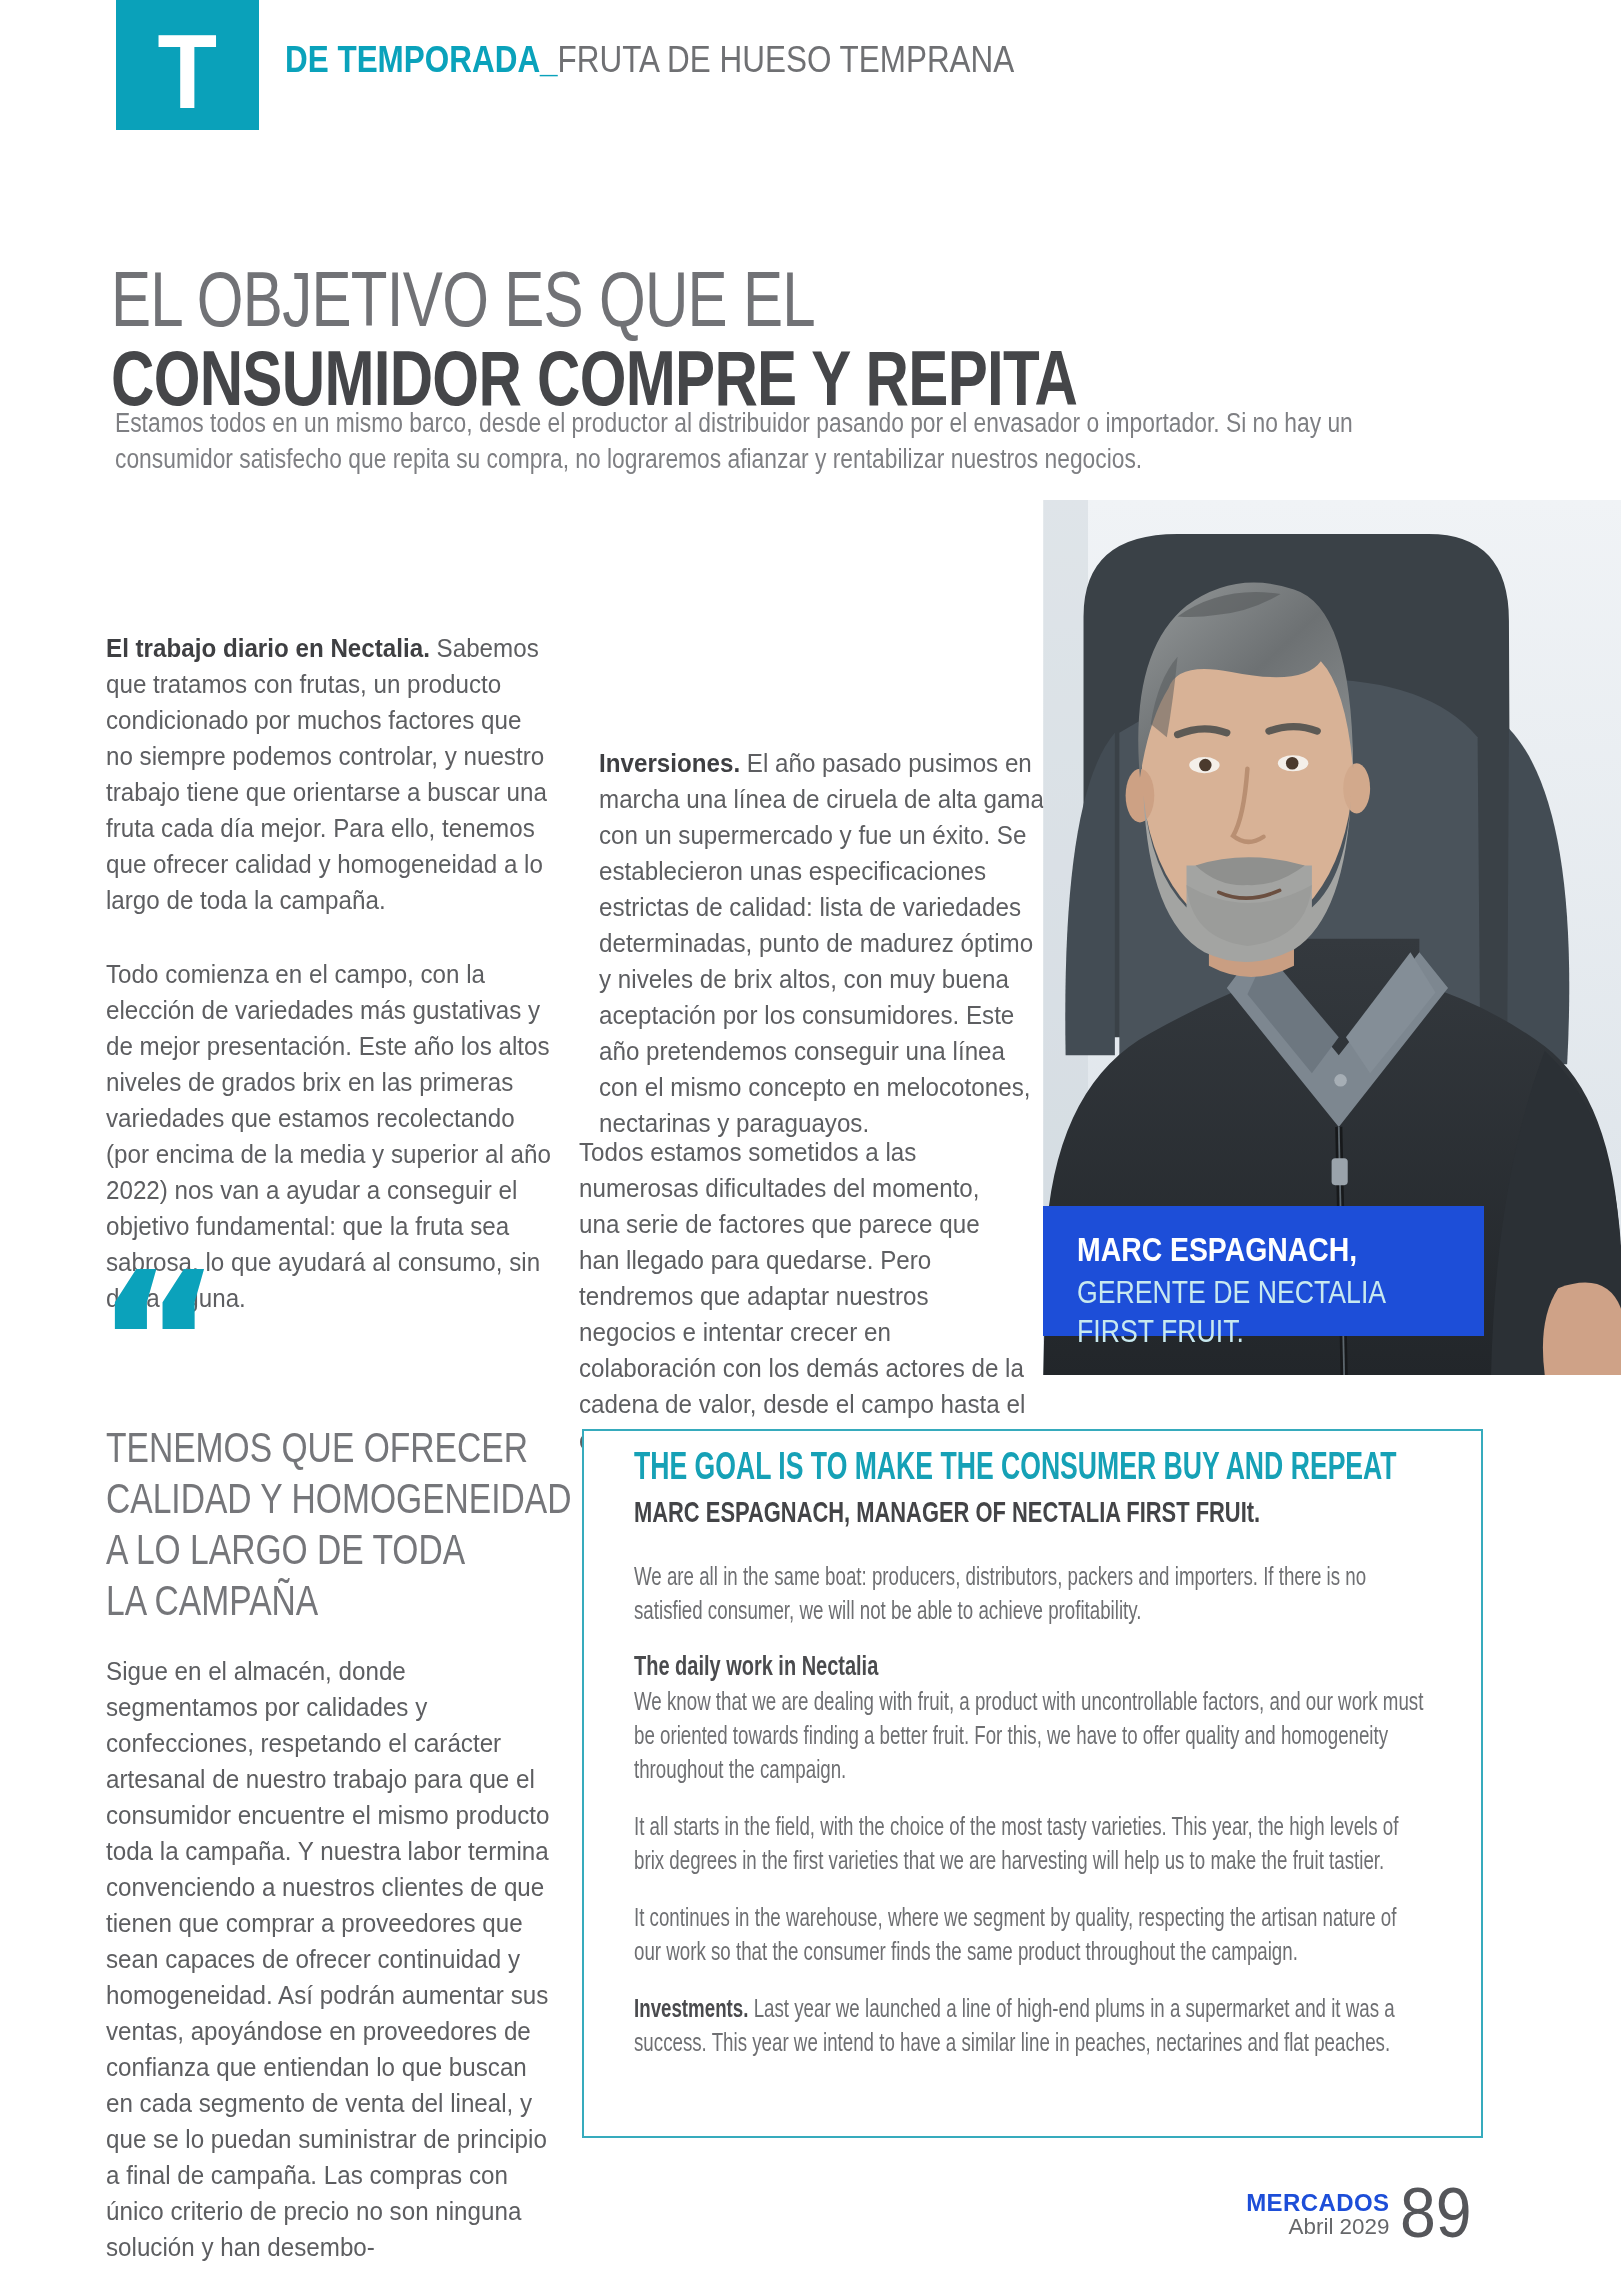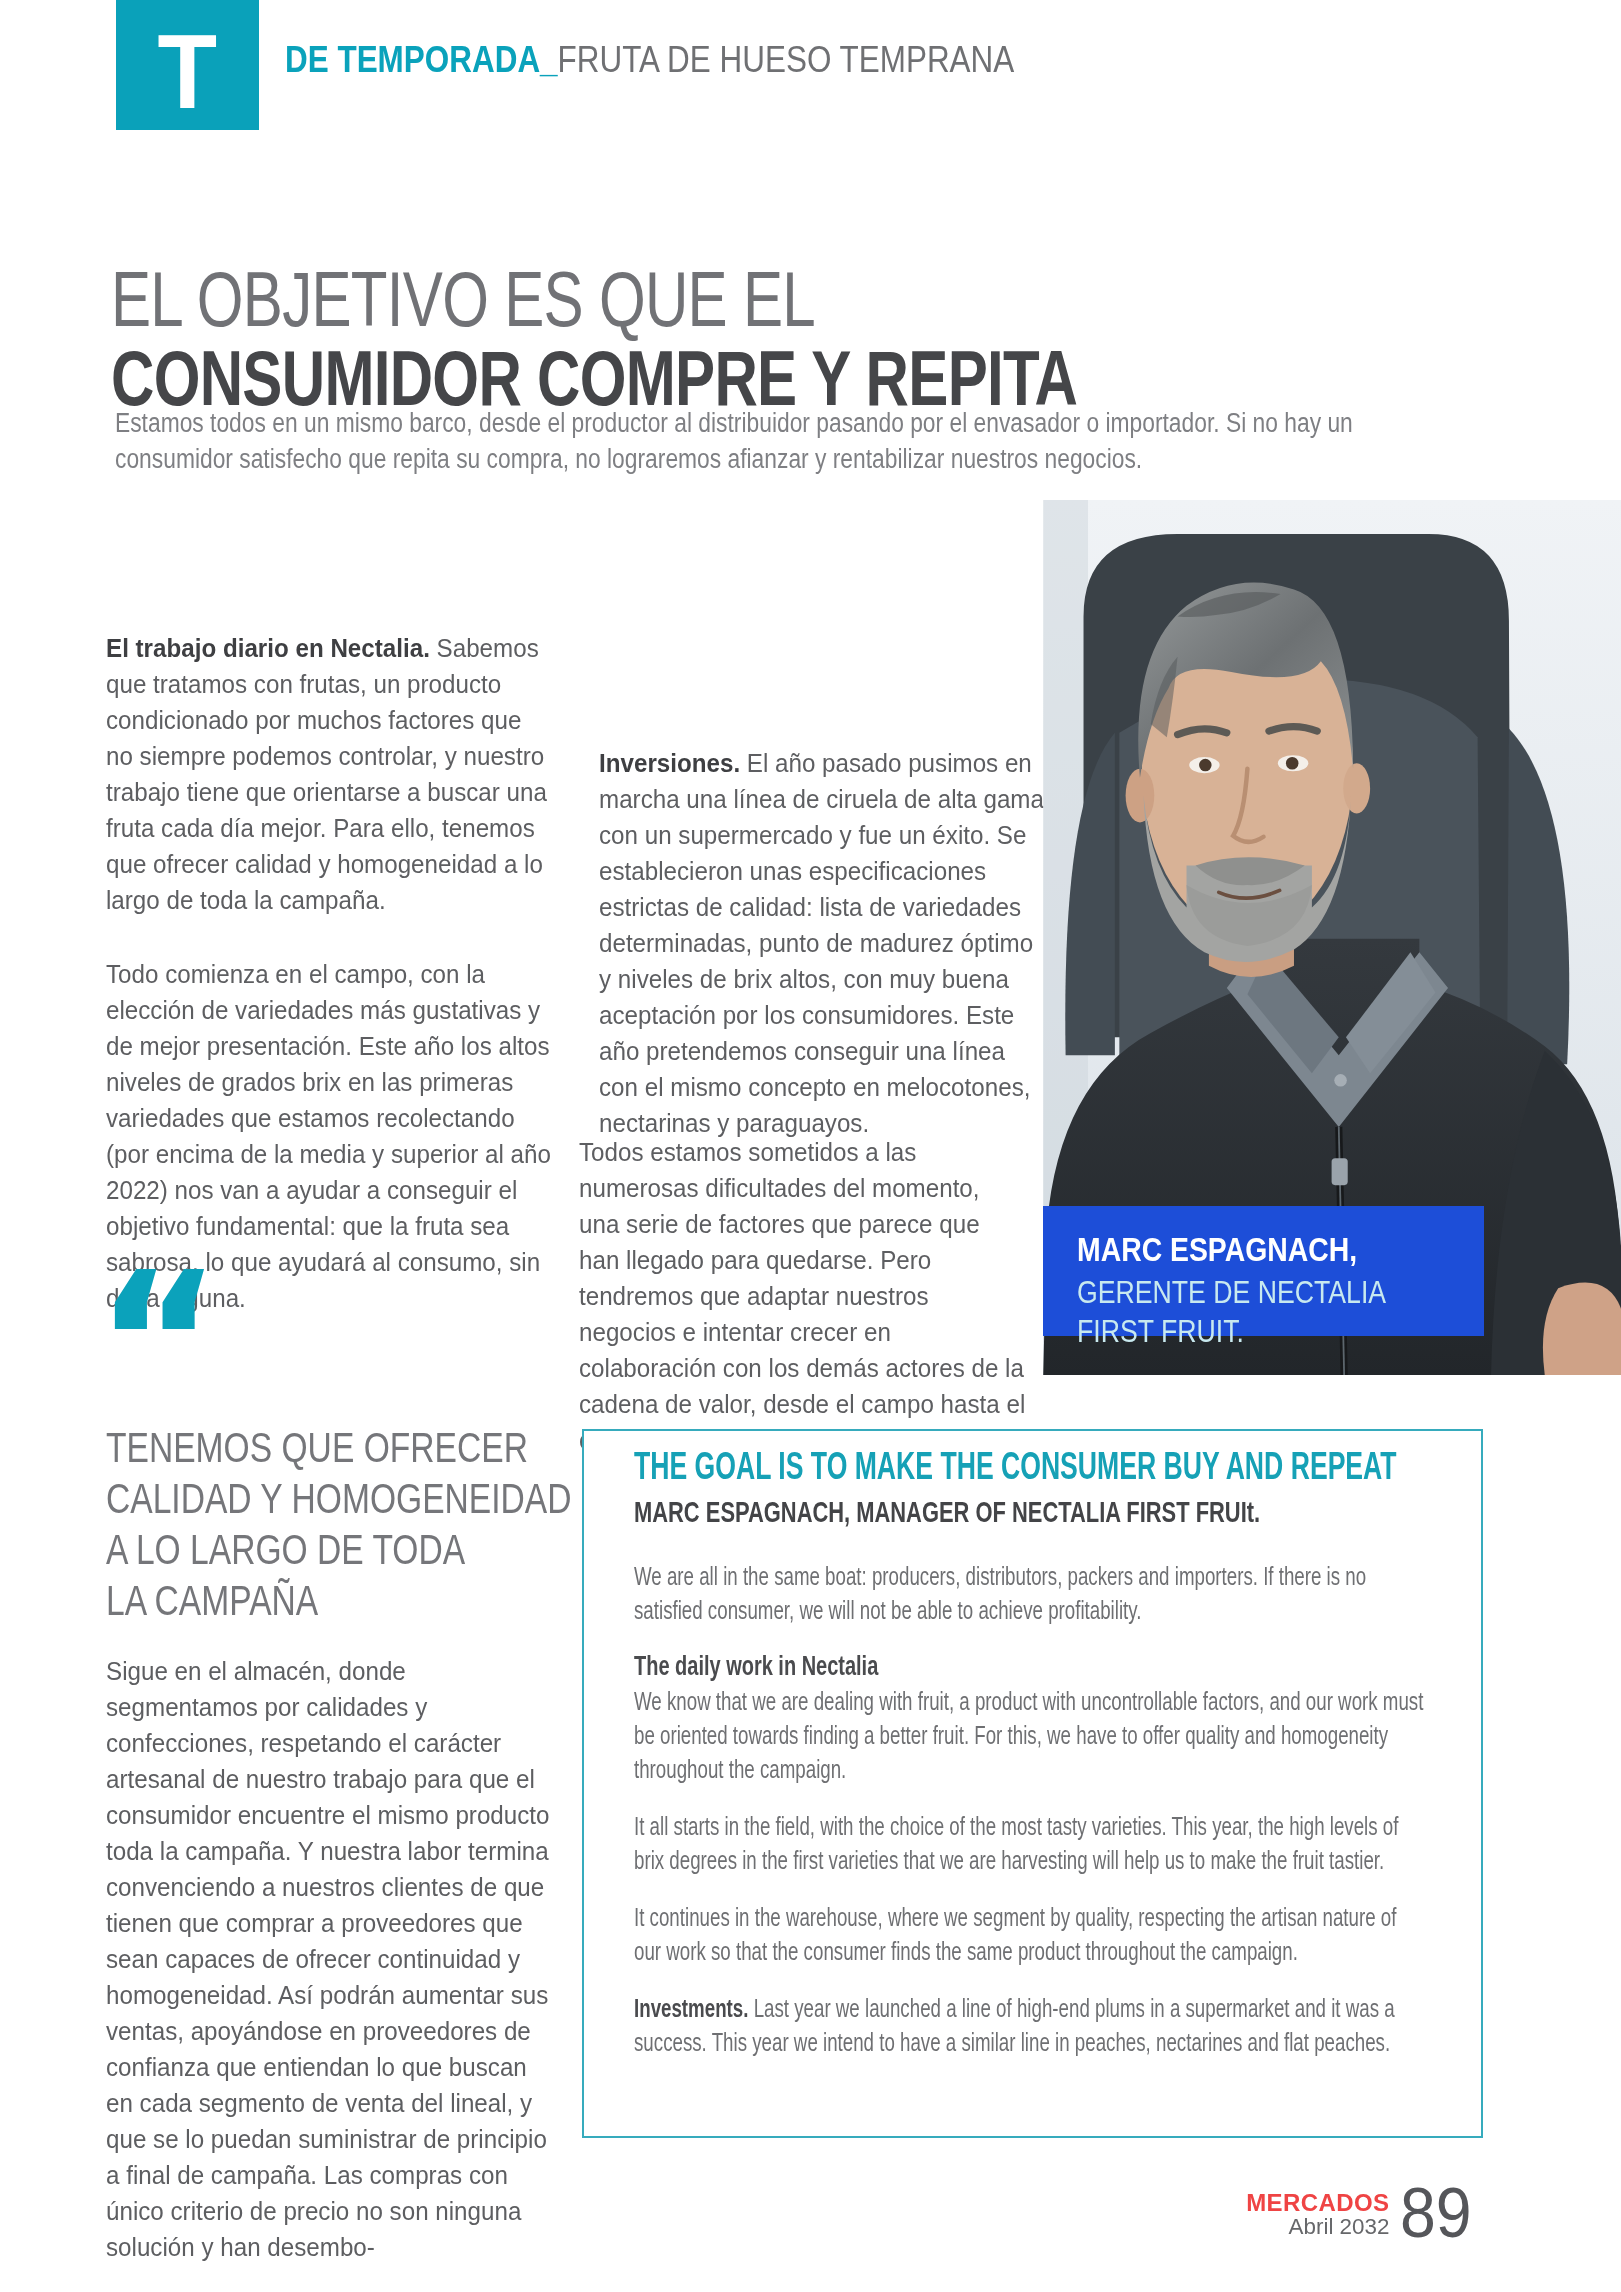--- a/index.html
+++ b/index.html
@@ -60,21 +60,21 @@
     transform:scaleX(.72); transform-origin:left top; margin:0 0 23px 0;}
   .ebox-h2{font-size:27px; font-weight:700; color:#4a4b4e; white-space:nowrap;
     transform:scaleX(.74); transform-origin:left top; line-height:32px; margin:0 0 1.8px 0;}
   .ebox-p:last-child{margin-bottom:0;}
   .ebox .lead{color:#4a4b4e;}
 
   
   .footer{left:1191px; top:2185px; width:287px; display:flex; justify-content:flex-end;
     align-items:flex-start; gap:10.7px;}
   .f-txt{text-align:right; padding-top:5.4px;}
-  .f-mag{font-size:24px; font-weight:700; color:#ef4444; line-height:25px; letter-spacing:0.4px;}
+  .f-mag{font-size:24px; font-weight:700; color:#1d4ed8; line-height:25px; letter-spacing:0.4px;}
   .f-issue{font-size:22.4px; font-weight:400; color:#66676a; line-height:23px;}
   .f-num{font-size:70px; font-weight:400; color:#55565a; line-height:56px;
     transform:scaleX(.92); transform-origin:left top;}
 </style>
 </head>
 <body>
 
 <div class="page">
 
   <div class="abs logo-box">
@@ -209,19 +209,19 @@
     <div class="ebox-h2">The daily work in Nectalia</div>
     <p class="ebox-p">We know that we are dealing with fruit, a product with uncontrollable factors, and our work must be oriented towards finding a better fruit. For this, we have to offer quality and homogeneity throughout the campaign.</p>
     <p class="ebox-p">It all starts in the field, with the choice of the most tasty varieties. This year, the high levels of brix degrees in the first varieties that we are harvesting will help us to make the fruit tastier.</p>
     <p class="ebox-p">It continues in the warehouse, where we segment by quality, respecting the artisan nature of our work so that the consumer finds the same product throughout the campaign.</p>
     <p class="ebox-p"><span class="lead">Investments.</span><span> Last year we launched a line of high-end plums in a supermarket and it was a success. This year we intend to have a similar line in peaches, nectarines and flat peaches.</span></p>
   </div>
 
   <div class="abs footer">
     <div class="f-txt">
       <div class="f-mag">MERCADOS</div>
-      <div class="f-issue">Abril 2032</div>
+      <div class="f-issue">Abril 2029</div>
     </div>
     <div class="f-num">89</div>
   </div>
 
 </div>
 
 
 </body></html>

